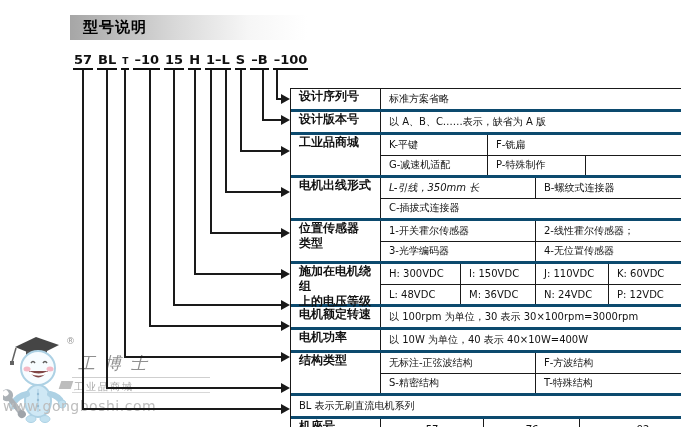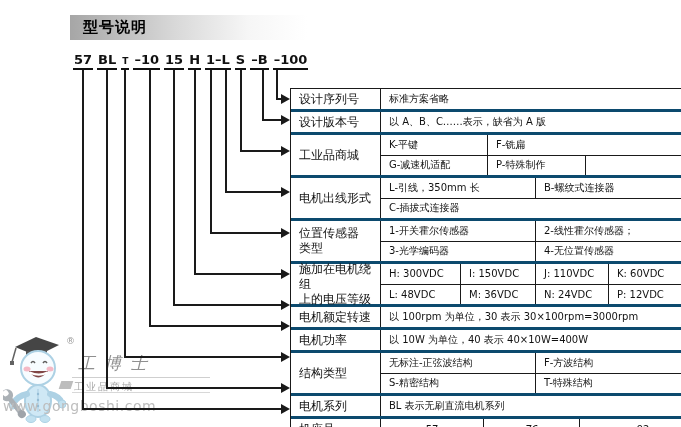--- a/index.html
+++ b/index.html
@@ -27,22 +27,22 @@
   .tri{position:absolute;width:0;height:0;background:transparent;
        border-left:9px solid #1a1a1a;border-top:5px solid transparent;border-bottom:5px solid transparent;}
   
   #spec-table{
     position:absolute;left:255px;top:88px;width:417px;
     border:1px solid #1a1a1a;box-sizing:border-box;background:#fff;
   }
   .trow{display:flex;box-sizing:content-box;}
   .trow + .trow{border-top:3px solid #0c4a6e;}
   .tlabel{
-    flex:0 0 90px;border-right:1px solid #1a1a1a;display:flex;align-items:center;
-    padding-left:8px;font-size:12px;line-height:15px;box-sizing:border-box;
+    flex:0 0 90px;border-right:1px solid #1a1a1a;display:flex;align-items:flex-start;
+    padding-left:8px;font-size:12px;line-height:15px;box-sizing:border-box;font-weight:bold;
   }
   .tcontent{flex:1;display:flex;flex-direction:column;min-width:0;}
   .tsubrow{flex:1;display:flex;min-height:0;}
   .tsubrow + .tsubrow{border-top:1px solid #1a1a1a;}
   .tcell{
     display:flex;align-items:center;padding-left:8px;font-size:10px;
     box-sizing:border-box;overflow:hidden;white-space:nowrap;
   }
   .tcell.bl{border-left:1px solid #1a1a1a;}
   .tcell.ctr{justify-content:center;padding-left:0;}
@@ -204,21 +204,21 @@
           </div>
         </div>
         <div class="trow" style="height: 40px;">
           <div class="tlabel">
             <div>
               <div>电机出线形式</div>
             </div>
           </div>
           <div class="tcontent">
             <div class="tsubrow">
-              <div class="tcell" style="flex: 0 0 154px;">L-引线，350mm 长</div>
+              <div class="tcell" style="flex: 0 0 154px; font-style: italic;">L-引线，350mm 长</div>
               <div class="tcell bl" style="flex: 1 1 0%;">B-螺纹式连接器</div>
             </div>
             <div class="tsubrow">
               <div class="tcell" style="flex: 0 0 154px;">C-插拔式连接器</div>
             </div>
           </div>
         </div>
         <div class="trow" style="height: 40px;">
           <div class="tlabel">
             <div>
@@ -294,25 +294,20 @@
               <div class="tcell" style="flex: 0 0 154px;">无标注-正弦波结构</div>
               <div class="tcell bl" style="flex: 1 1 0%;">F-方波结构</div>
             </div>
             <div class="tsubrow">
               <div class="tcell" style="flex: 0 0 154px;">S-精密结构</div>
               <div class="tcell bl" style="flex: 1 1 0%;">T-特殊结构</div>
             </div>
           </div>
         </div>
         <div class="trow" style="height: 20px;">
-          <div class="tlabel">
-            <div>
-              <div>电机系列</div>
-            </div>
-          </div>
           <div class="tcontent">
             <div class="tsubrow">
               <div class="tcell" style="flex: 1 1 0%;">BL 表示无刷直流电机系列</div>
             </div>
           </div>
         </div>
         <div class="trow" style="height: 20px;">
           <div class="tlabel">
             <div>
               <div>机座号</div>

